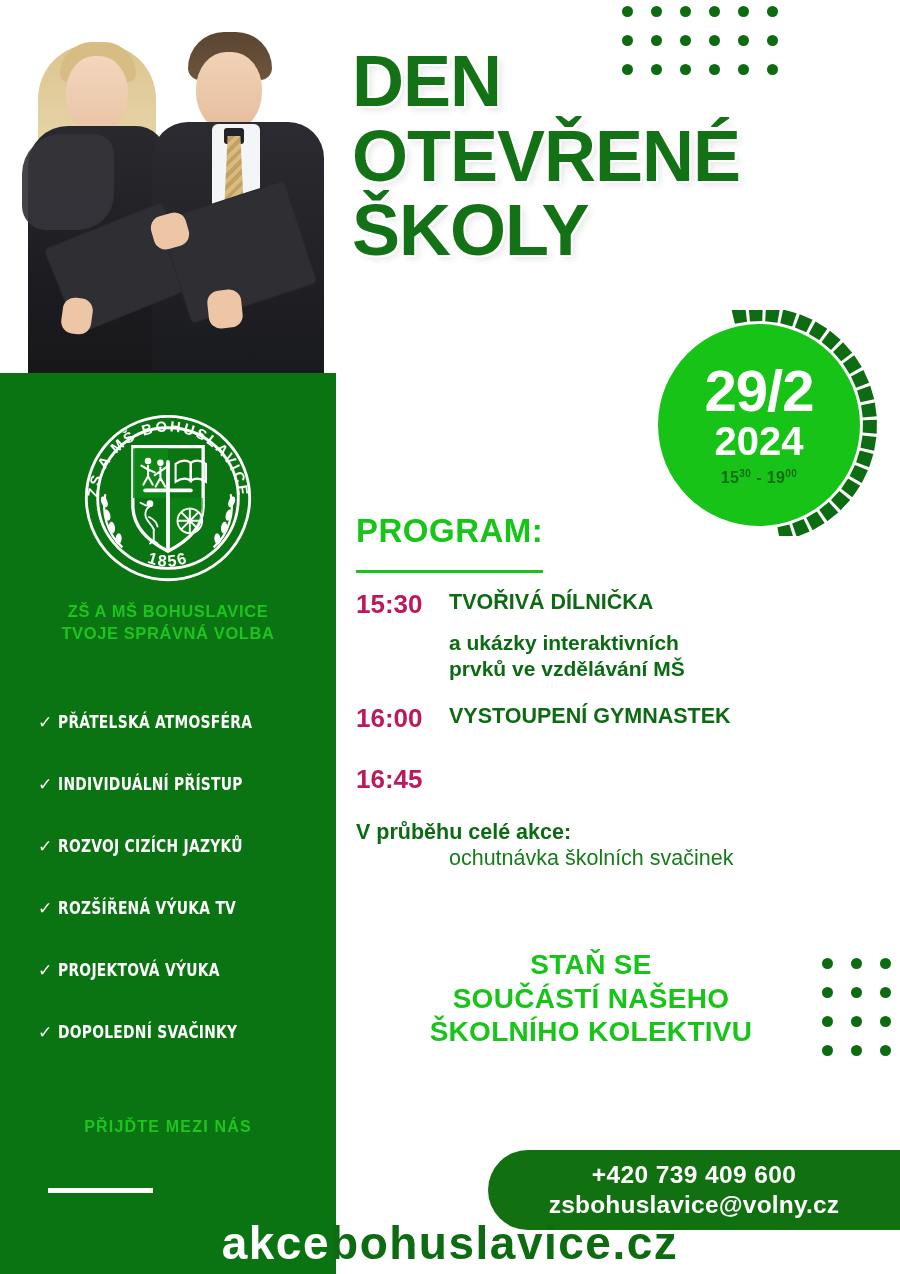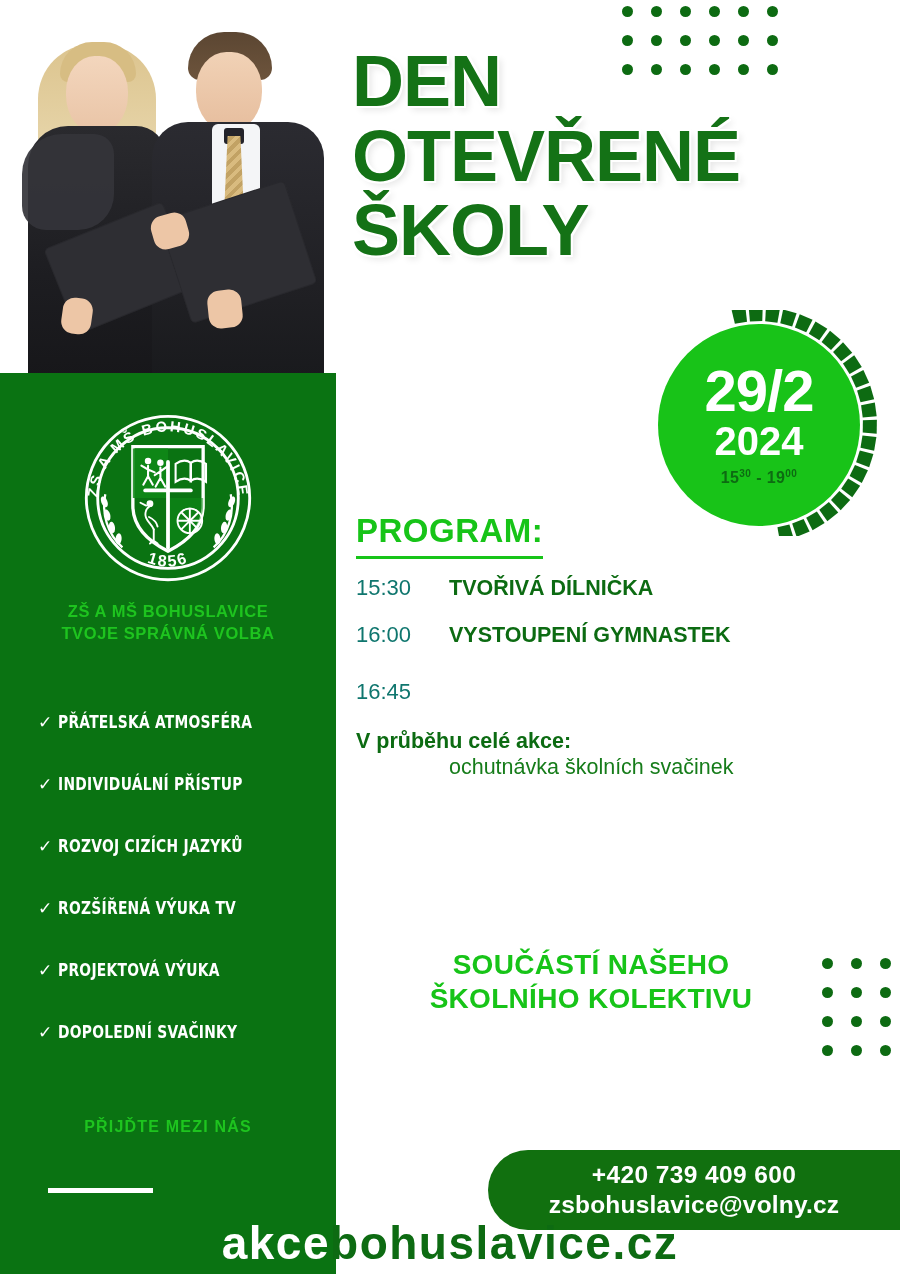--- a/index.html
+++ b/index.html
@@ -159,25 +159,25 @@
     margin-top:6px; color:#0d6b12; font-weight:bold; font-size:16px; letter-spacing:.4px;
   }
   .badge-time sup{ font-size:10px; vertical-align:super; }
 
   
   .program{
     position:absolute; left:356px; top:512px; width:520px;
   }
   .program-title{
     color:#17c418; font-weight:bold; font-size:33px; letter-spacing:.5px;
-    display:inline-block; padding-bottom:6px; border-bottom:3px solid #17c418;
+    display:inline-block; padding-bottom:20px; border-bottom:3px solid #17c418;
   }
   .prow{ margin-top:16px; display:flex; align-items:flex-start; }
   .prow .ptime{
-    color:#0f766e; font-weight:normal; font-size:22px; flex:0 0 93px; line-height:1.22;
+    color:#be185d; font-weight:bold; font-size:26px; flex:0 0 93px; line-height:1.22;
   }
   .prow .ptext{ color:#0c6b12; font-weight:bold; font-size:21.5px; line-height:1.22; }
   .psub{
     margin-top:9px; margin-left:93px; color:#0c6b12; font-weight:bold;
     font-size:21px; line-height:1.26;
   }
   .pdur{ margin-top:24px; }
   .pdur .lead{ color:#0c6b12; font-weight:bold; font-size:21.5px; }
   .pdur .body{
     margin-top:4px; margin-left:93px; color:#167c1a; font-weight:normal;
@@ -421,37 +421,42 @@
   </div>
 </div>
 
 <div class="program">
   <div class="program-title">PROGRAM:</div>
 
   <div class="prow">
     <div class="ptime">15:30</div>
     <div class="ptext">TVOŘIVÁ DÍLNIČKA</div>
   </div>
+  <div class="psub">
+    <div>a ukázky interaktivních</div>
+    <div>prvků ve vzdělávání MŠ</div>
+  </div>
 
   <div class="prow" style="margin-top:20px;">
     <div class="ptime">16:00</div>
     <div class="ptext">VYSTOUPENÍ GYMNASTEK</div>
   </div>
 
   <div class="prow" style="margin-top:30px;">
     <div class="ptime">16:45</div>
   </div>
 
   <div class="pdur">
     <div class="lead">V průběhu celé akce:</div>
     <div class="body" style="margin-top:0;">ochutnávka školních svačinek</div>
   </div>
 </div>
 
 <div class="cta">
+  <div>STAŇ SE</div>
   <div>SOUČÁSTÍ NAŠEHO</div>
   <div>ŠKOLNÍHO KOLEKTIVU</div>
 </div>
 
 <div class="contact">
   <div class="phone">+420 739 409 600</div>
   <div class="mail">zsbohuslavice@volny.cz</div>
 </div>
 
 <div class="footer-url">

